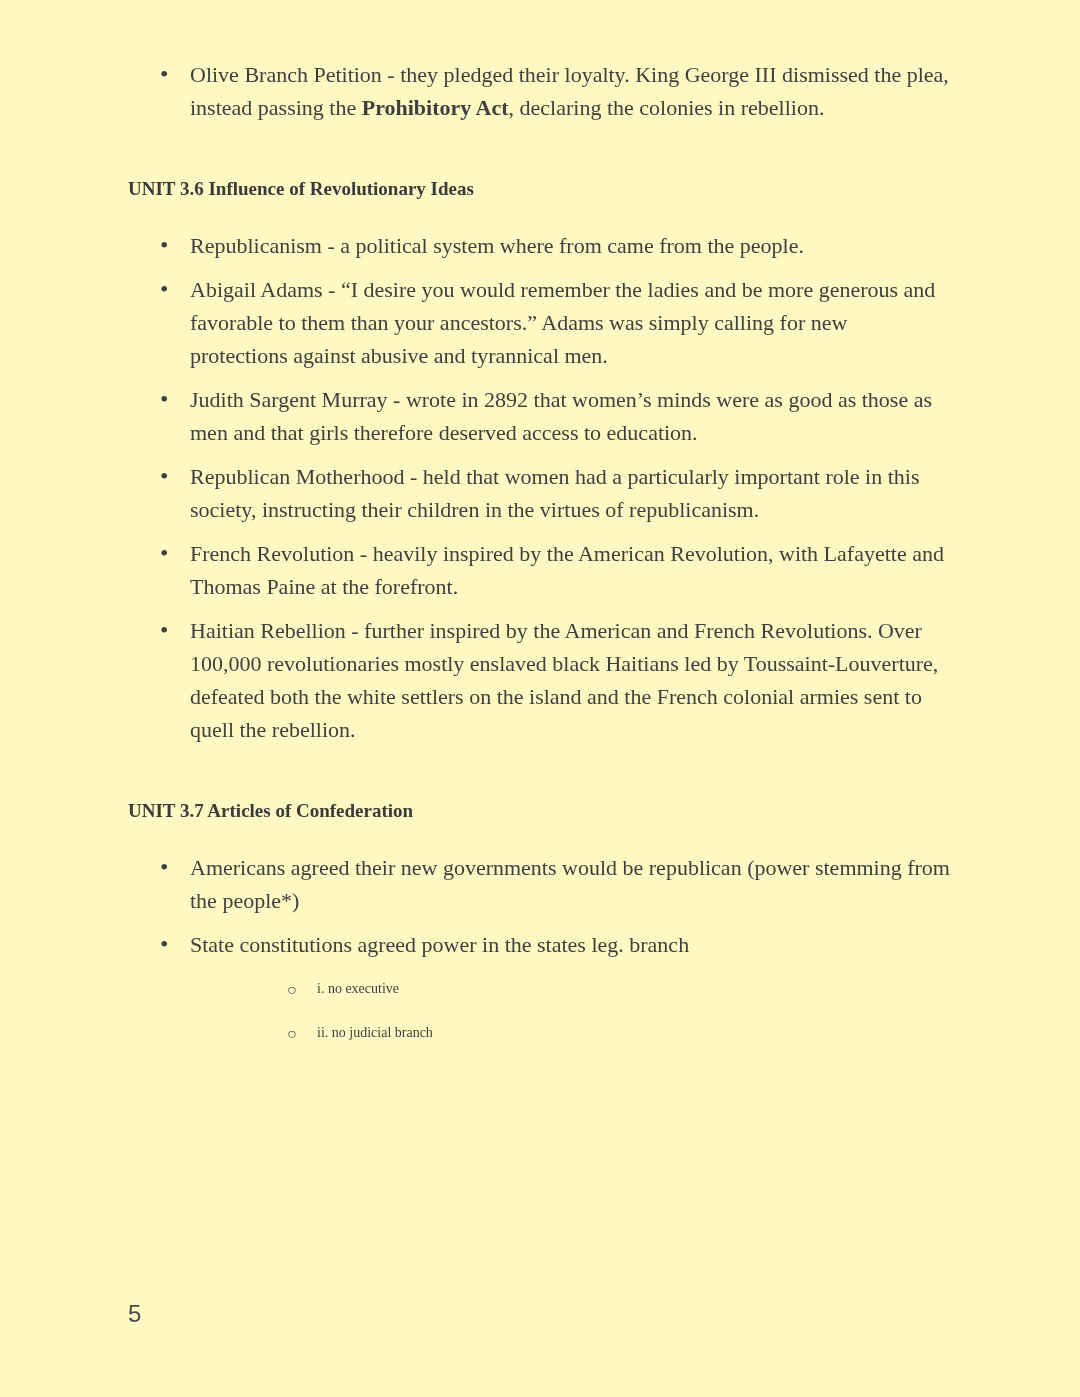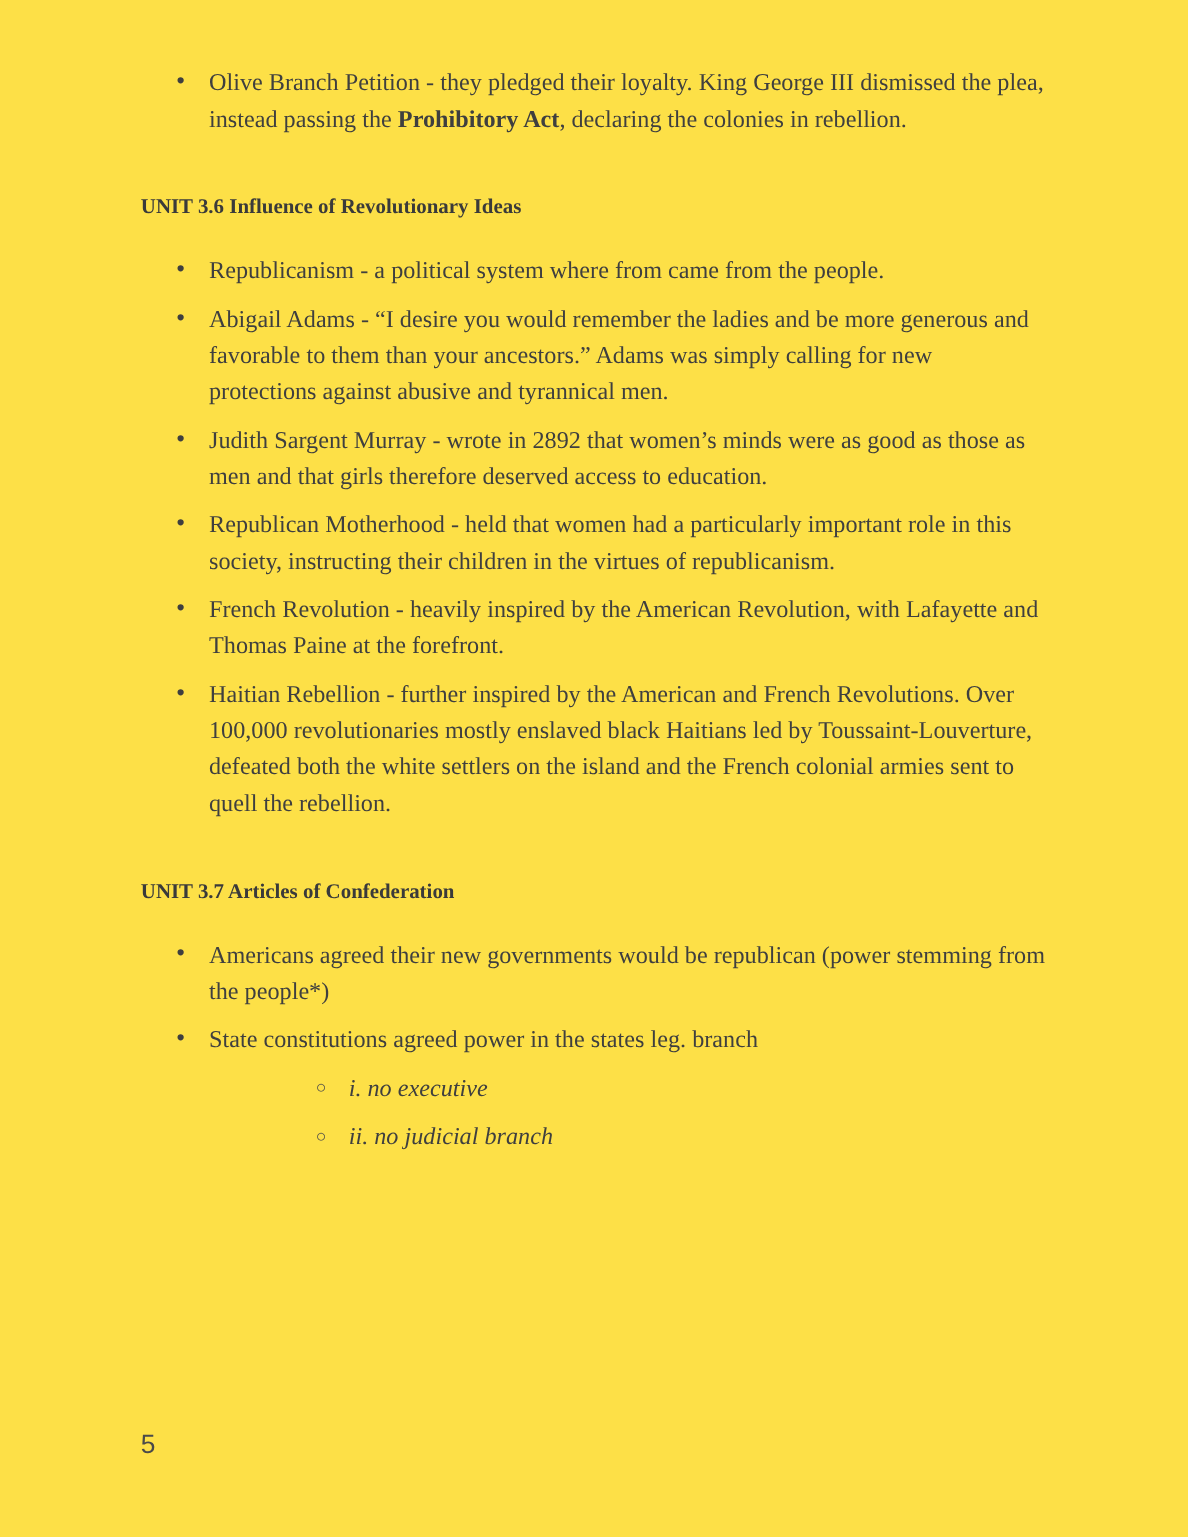--- a/index.html
+++ b/index.html
@@ -4,21 +4,21 @@
 <style>
   html, body {
     margin: 0;
     padding: 0;
     background: #ffffff;
   }
   .page {
     position: relative;
     width: 1080px;
     height: 1397px;
-    background: #fde047;
+    background: #fef9c3;
     overflow: hidden;
     font-family: "Liberation Serif", "DejaVu Serif", serif;
     color: #3f3f3f;
   }
   .content {
     position: absolute;
     left: 128px;
     top: 58px;
     width: 822px;
   }
@@ -44,24 +44,23 @@
     color: #3f3f3f;
   }
   ul.sub-bullets {
     list-style: none;
     margin: 9px 0 0 0;
     padding: 0;
   }
   ul.sub-bullets > li {
     position: relative;
     padding-left: 127px;
-    font-size: 22px;
+    font-size: 14px;
     line-height: 33px;
     margin-top: 11px;
-    font-style: italic;
   }
   ul.sub-bullets > li::before {
     content: "\25CB";
     position: absolute;
     left: 97px;
     top: 1px;
     font-size: 16px;
     line-height: 33px;
     color: #4a4a4a;
   }

